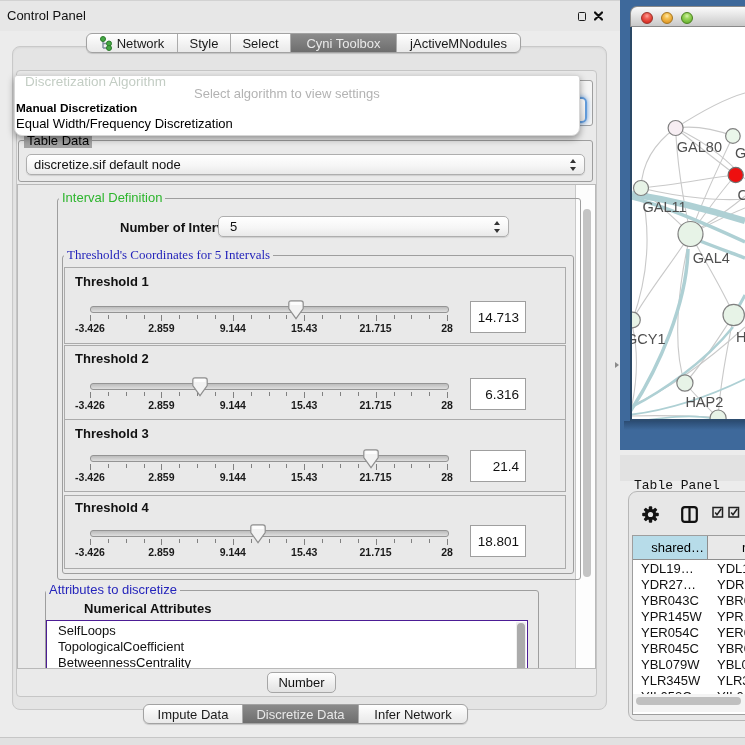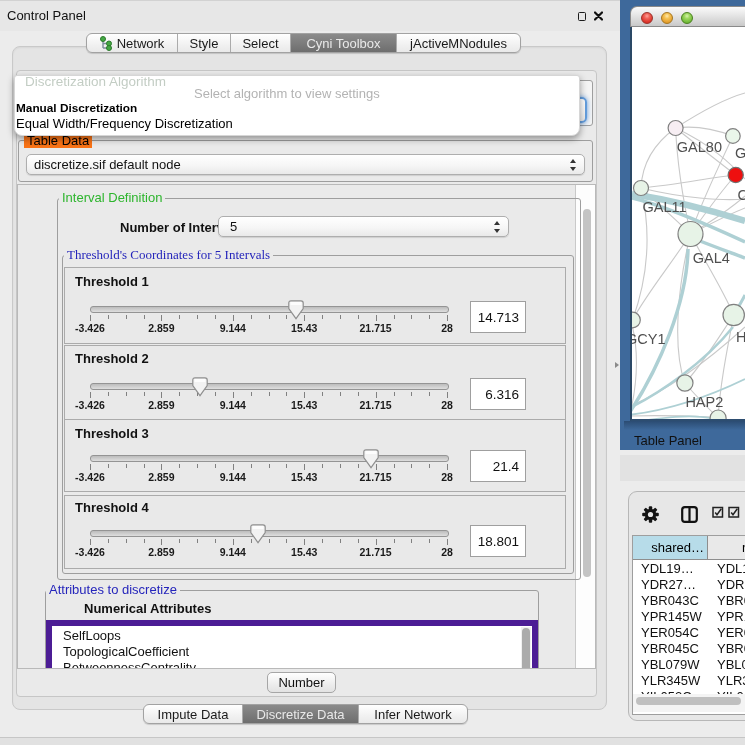--- a/index.html
+++ b/index.html
@@ -52,21 +52,21 @@
  <div class="s dark" style="width:105px;">Cyni Toolbox</div>
  <div class="s" style="width:123px;">jActiveMNodules</div>
 </div>
 
 <div class="groupbox" style="left:18px;top:80px;width:573px;height:44px;background:#f4f4f4;"></div>
 <div class="combo" style="left:26px;top:97px;width:557px;height:22px;border:2px solid #639ddd;box-shadow:0 0 5px rgba(90,150,220,0.95);">
  <div class="arrows"></div>
   </div>
 
 <div class="groupbox" style="left:18px;top:140px;width:573px;height:40px;"></div>
-<div class="gtitle" style="left:24px;top:133px;background:#f97316;">Table Data</div>
+<div class="gtitle" style="left:24px;top:133px;background:#a3a3a3;">Table Data</div>
 <div class="combo" style="left:26px;top:154px;width:557px;height:19px;">
  <div class="ctext" style="left:7px;">discretize.sif default node</div>
     <div class="arrows"></div>
   </div>
 
 <div class="ab" style="left:14px;top:75px;width:564px;height:59px;background:#fff;border:1px solid #d6d6d6;border-radius:3px 3px 8px 8px;box-shadow:0 3px 7px rgba(0,0,0,0.38);z-index:30;">
  <div style="position:absolute;left:10px;top:-2px;font-size:13.5px;color:#c3cdc4;">Discretization Algorithm</div>
  <div style="position:absolute;left:179px;top:10px;font-size:13px;color:#b3b3b3;">Select algorithm to view settings</div>
  <div style="position:absolute;left:1px;top:25px;font-size:11.8px;font-weight:bold;color:#000;">Manual Discretization</div>
  <div style="position:absolute;left:1px;top:40px;font-size:13px;color:#000;">Equal Width/Frequency Discretization</div>
@@ -237,21 +237,21 @@
         <path d="M2.5,2 H13.5 V5 H2.5 Z" fill="#fdfdfd"></path>
       </svg>
       <div class="vbox" style="top:29px;">
         <span>18.801</span>
       </div>
     </div>
 
   <div class="groupbox" style="left:27px;top:405px;width:492px;height:120px;"></div>
   <div class="gtitle" style="left:28px;top:397px;background:#eaeaea;color:#2525bb;">Attributes to discretize</div>
   <div class="ab t13 bold" style="left:29px;top:416px;">Numerical Attributes</div>
-  <div class="ab" style="left:28px;top:435px;width:480px;height:60px;background:#fff;border:6px solid #4c1d95;">
+  <div class="ab" style="left:28px;top:435px;width:480px;height:60px;background:#fff;border:1px solid #4c1d95;">
     <div style="font-size:13px;color:#111;padding:2px 0 0 11px;line-height:16px;">SelfLoops<br>TopologicalCoefficient<br>BetweennessCentrality</div>
     <div style="position:absolute;right:1px;top:1px;width:10px;height:58px;background:#f0f0f0;"></div>
     <div style="position:absolute;right:2px;top:2px;width:8px;height:56px;background:#ababab;border-radius:4px;"></div>
   </div>
 </div>
 
 <div class="ab" style="left:267px;top:672px;width:67px;height:19px;border:1px solid #a6a6a6;border-radius:5px;background:linear-gradient(#ffffff,#ededed 60%,#e2e2e2);display:flex;align-items:center;justify-content:center;font-size:13px;color:#111;">Number</div>
 
 <div class="seg" style="left:143px;top:704px;height:18px;">
  <div class="s" style="width:98px;">Impute Data</div>
@@ -327,21 +327,21 @@
   <text x="105.4" y="173">C</text>
   <text x="10.5" y="184.5">GAL11</text>
   <text x="60.7" y="236.3">GAL4</text>
   <text x="-6" y="317">GCY1</text>
   <text x="104" y="315">H</text>
   <text x="53.4" y="379.5">HAP2</text>
  </g>
 </svg>
 
 <div class="ab" style="left:620px;top:455px;width:125px;height:26px;background:#e2e2e2;"></div>
-<div class="ab t13" style="left:634px;top:433px;">Table Panel</div>
+<div class="ab t13" style="left:634px;top:478px;font-family:Liberation Mono, monospace;">Table Panel</div>
 <div class="ab" style="left:628px;top:491px;width:130px;height:228px;background:#e7e7e7;border:1px solid #b7b7b7;border-radius:9px;"></div>
 
 <svg class="ab" style="left:642px;top:506px;" width="17" height="17" viewBox="0 0 17 17">
  <g transform="translate(8.5,8.5)">
       <circle r="5.7" fill="#141414"></circle>
  <g fill="#141414">
         <rect x="-1.7" y="-8.3" width="3.4" height="4" rx="1"></rect>
  <rect x="-1.7" y="-8.3" width="3.4" height="4" rx="1" transform="rotate(45)"></rect>
  <rect x="-1.7" y="-8.3" width="3.4" height="4" rx="1" transform="rotate(90)"></rect>
  <rect x="-1.7" y="-8.3" width="3.4" height="4" rx="1" transform="rotate(135)"></rect>

